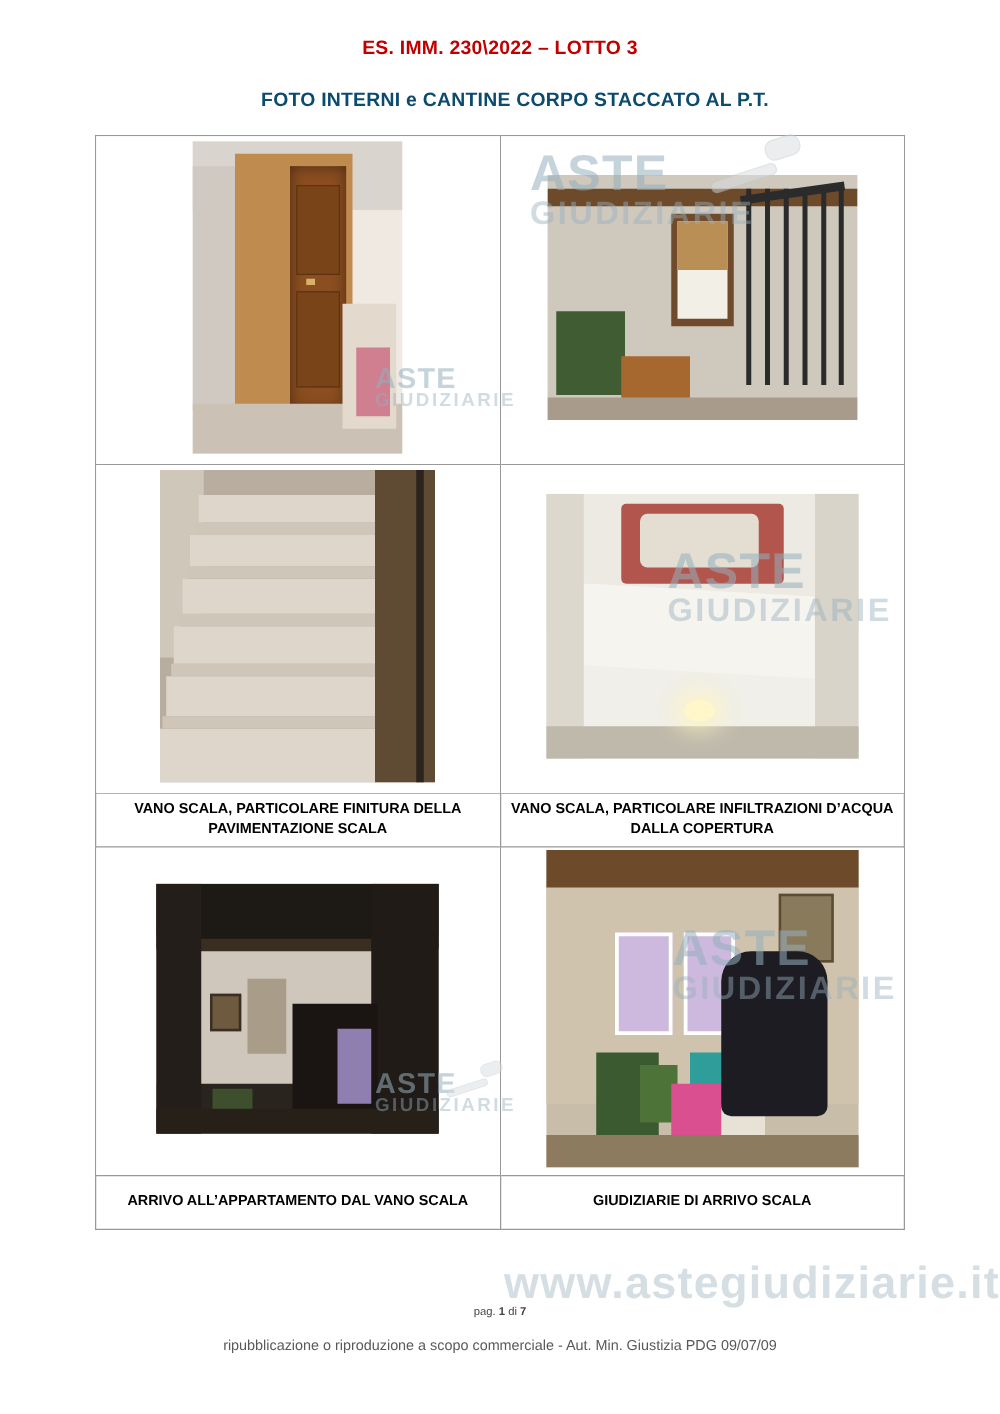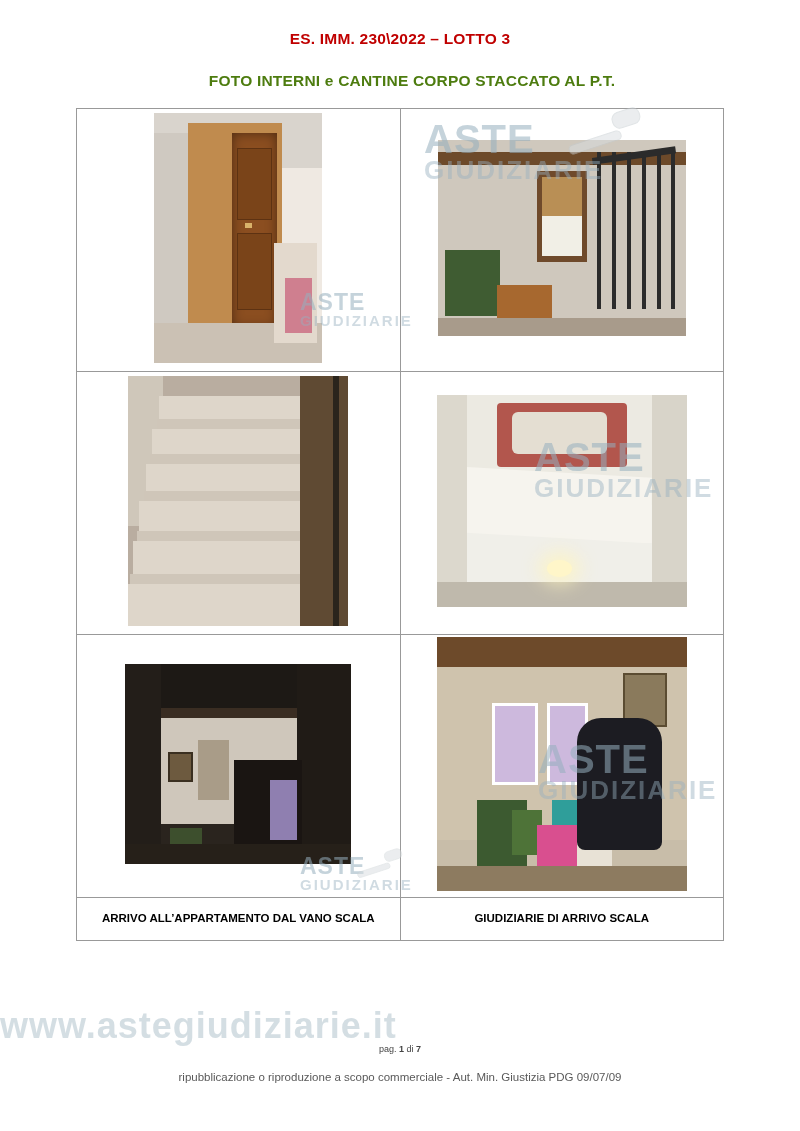--- a/index.html
+++ b/index.html
@@ -30,21 +30,21 @@
     margin: 0;
     font-size: 15.5px;
     font-weight: bold;
     color: #c00000;
     letter-spacing: 0.2px;
   }
   .header h2 {
     margin: 24px 0 0 0;
     font-size: 15.5px;
     font-weight: bold;
-    color: #4d7c0f;
+    color: #0c4a6e;
     letter-spacing: 0.2px;
     padding-left: 24px;
   }
 
   
   .photo-table {
     position: absolute;
     left: 76px;
     top: 108px;
     width: 648px;
@@ -186,21 +186,21 @@
     position: absolute;
     pointer-events: none;
     opacity: .5;
   }
 
   .wm-bottom {
     position: absolute;
     left: 0;
     top: 1005px;
     width: 800px;
-    text-align: left;
+    text-align: right;
     font-size: 36px;
     font-weight: bold;
     color: rgba(170,190,200,0.5);
     letter-spacing: 1px;
     pointer-events: none;
     user-select: none;
   }
 
   
   .pagenum {
@@ -315,20 +315,24 @@
               <div class="soffit"></div>
               <div class="wall-l"></div>
               <div class="wall-r"></div>
               <div class="bottom"></div>
               <div class="lamp"></div>
             </div>
           </div>
         </td>
       </tr>
 
+      <tr>
+        <td class="cell-cap">VANO SCALA, PARTICOLARE FINITURA DELLA PAVIMENTAZIONE SCALA</td>
+        <td class="cell-cap">VANO SCALA, PARTICOLARE INFILTRAZIONI D’ACQUA DALLA COPERTURA</td>
+      </tr>
 
       <tr>
         <td class="cell-img">
           <div class="photo" style="width:226px;height:200px;">
             <div class="ph p5">
               <div class="wall"></div>
               <div class="ceil"></div>
               <div class="beam"></div>
               <div class="dark-l"></div>
               <div class="dark-r"></div>

